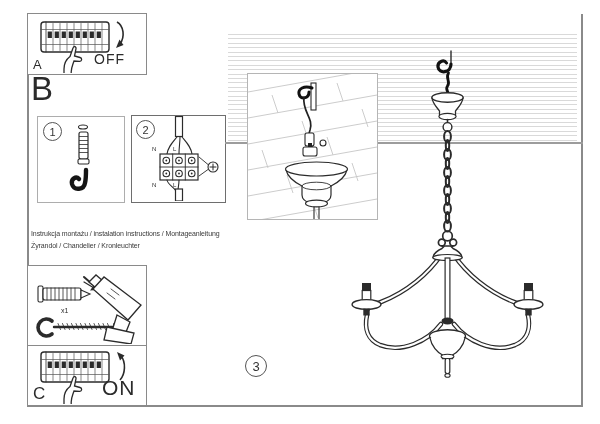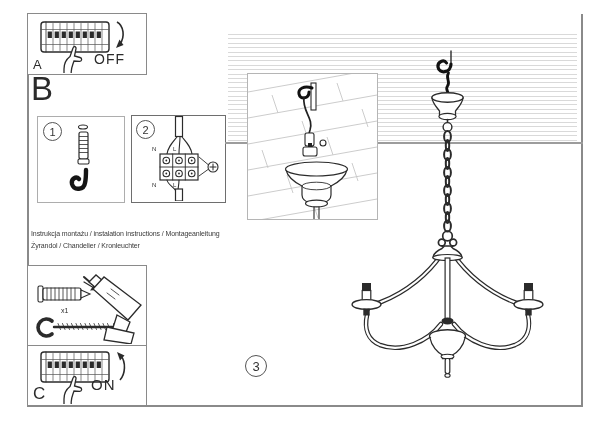--- a/index.html
+++ b/index.html
@@ -168,21 +168,21 @@
             <rect x="68.7" y="15.5" width="4.2" height="6.5"></rect>
         </g>
       </g>
       <path d="M36,58 L36,53 C36,47 38,43.5 42,40.5 L45,32 C45.6,30 48.4,30.4 48,32.6 L46.5,40 L52,41.5 C54.5,42.2 54,45.5 51.5,45.3 L46,45 C44.3,50 43.2,52 43.2,56 L43.2,58" fill="#fff" stroke="#2b2b2b" stroke-width="1.3"></path>
       <g>
         <path d="M92,34 C97.5,28 98,16 93,10" fill="none" stroke="#2b2b2b" stroke-width="1.6"></path>
         <polygon points="89,6 96.5,9.5 92,14.5" fill="#2b2b2b"></polygon>
       </g>
     </svg>
     <span class="lbl" style="left:5px;bottom:3px;font-size:17px;">C</span>
-    <span class="lbl" style="left:63px;top:31px;font-size:15px;letter-spacing:1px;">ON</span>
+    <span class="lbl" style="left:74px;top:31px;font-size:21px;letter-spacing:1px;">ON</span>
   </div>
 
   <div class="hatch" style="left:228px;top:34px;width:349px;height:109px;"></div>
   <div class="abs" style="left:225px;top:142px;width:358px;height:1.5px;background:#9c9c9c;"></div>
 
   <div class="panel" style="left:247px;top:73px;width:131px;height:147px;border:1px solid #b5b5b5;">
     <svg width="129" height="145" viewBox="0 0 129 145">
       <g stroke="#c6c6c6" stroke-width="0.9">
         <path d="M0,18 L129,-5 M0,44 L129,21 M0,70 L129,47 M0,96 L129,73 M0,122 L129,99 M0,148 L129,125"></path>
         <path d="M30,39 L24,21 M95,27 L89,9 M60,65 L54,47 M120,53 L114,35 M20,94 L14,76 M85,81 L79,63 M45,119 L39,101 M110,107 L104,89 M70,144 L64,126"></path>

